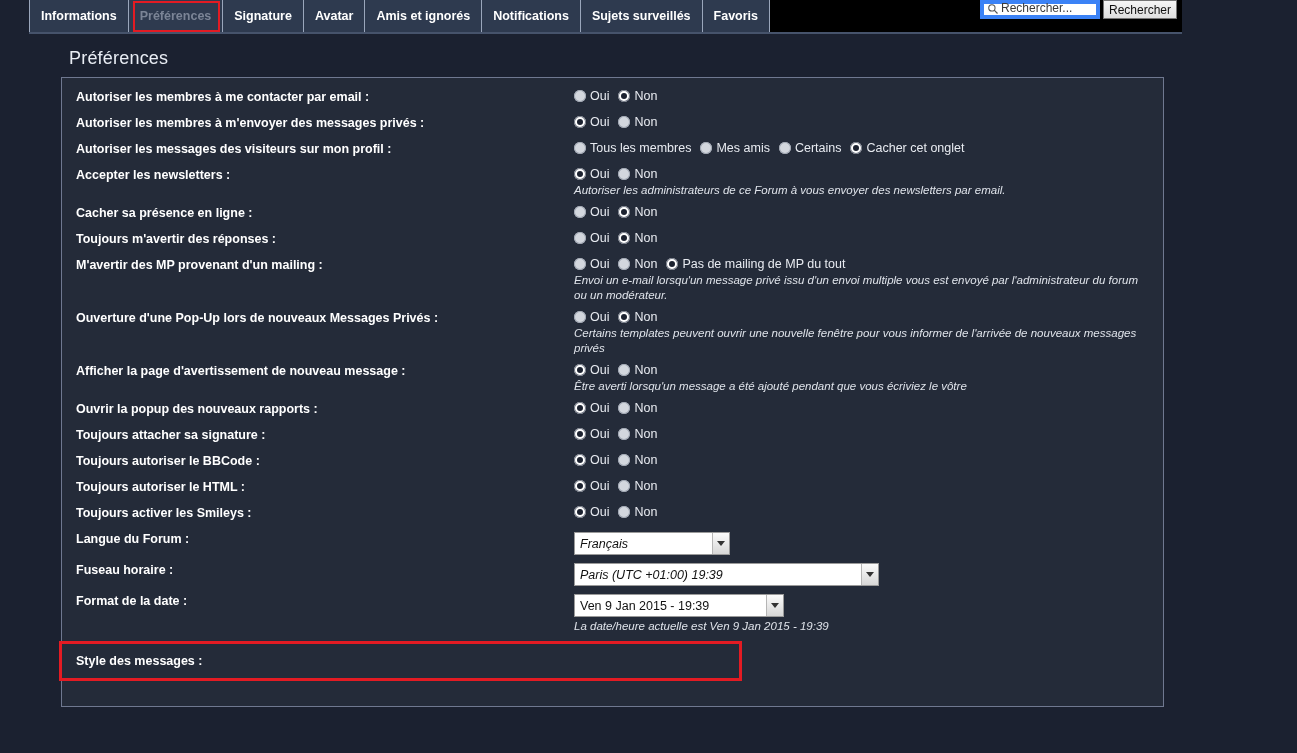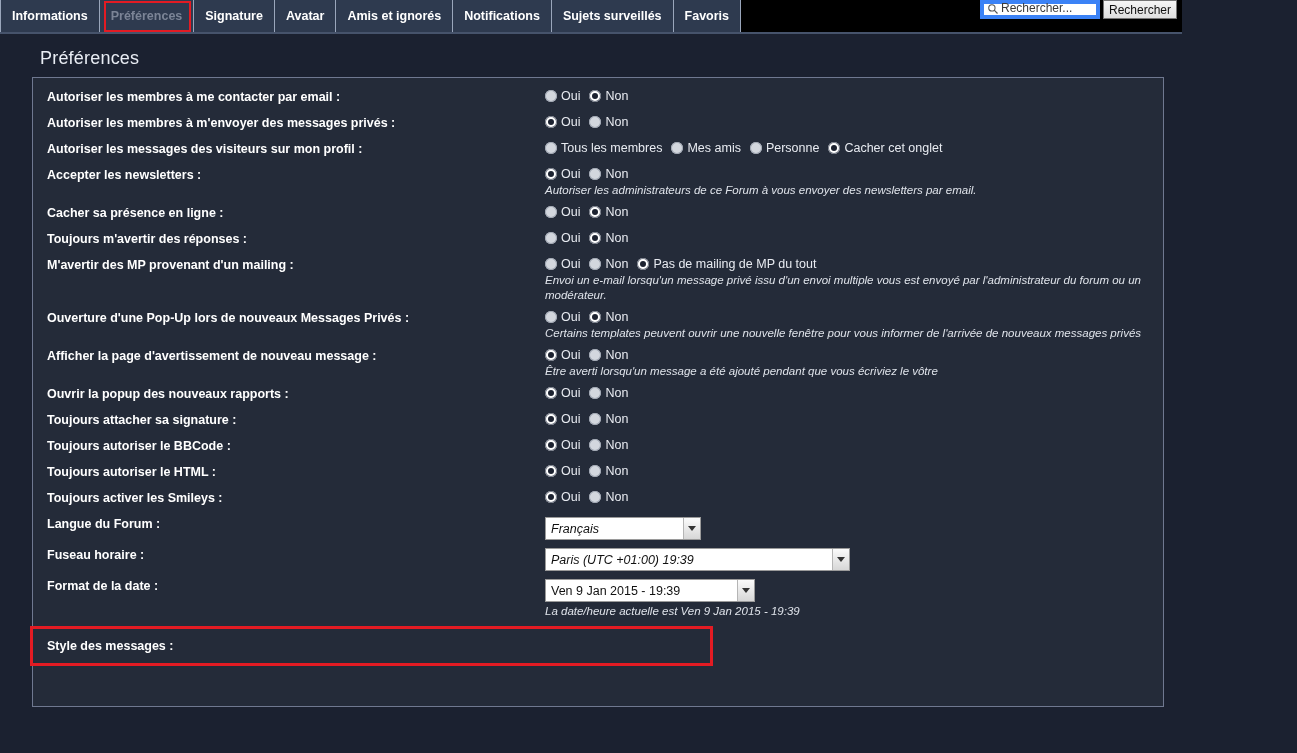--- a/index.html
+++ b/index.html
@@ -3,21 +3,21 @@
 <meta charset="utf-8">
 <style>
   * { box-sizing: border-box; }
   html, body {
     margin: 0; padding: 0;
     width: 1297px; height: 753px;
     background: #1b2130;
     font-family: "Liberation Sans", sans-serif;
     overflow: hidden;
   }
-  #page { position: relative; width: 1182px; height: 753px; background: #1b2130; }
+  #page { position: relative; width: 1182px; height: 753px; background: #1b2130; padding-left: 29px; }
 
   
   .topbar {
     position: relative;
     height: 34px;
     background: #000000;
     display: flex;
     align-items: stretch;
     border-bottom: 2px solid #46536b;
   }
@@ -285,21 +285,21 @@
               <label class="opt">
                 <span class="radio"></span>
                 <span>Tous les membres</span>
               </label>
               <label class="opt">
                 <span class="radio"></span>
                 <span>Mes amis</span>
               </label>
               <label class="opt">
                 <span class="radio"></span>
-                <span>Personne</span>
+                <span>Certains</span>
               </label>
               <label class="opt">
                 <span class="radio on"></span>
                 <span>Cacher cet onglet</span>
               </label>
             </div>
           </div>
         </div>
         <div class="row">
           <div class="label">Accepter les newsletters :</div>

